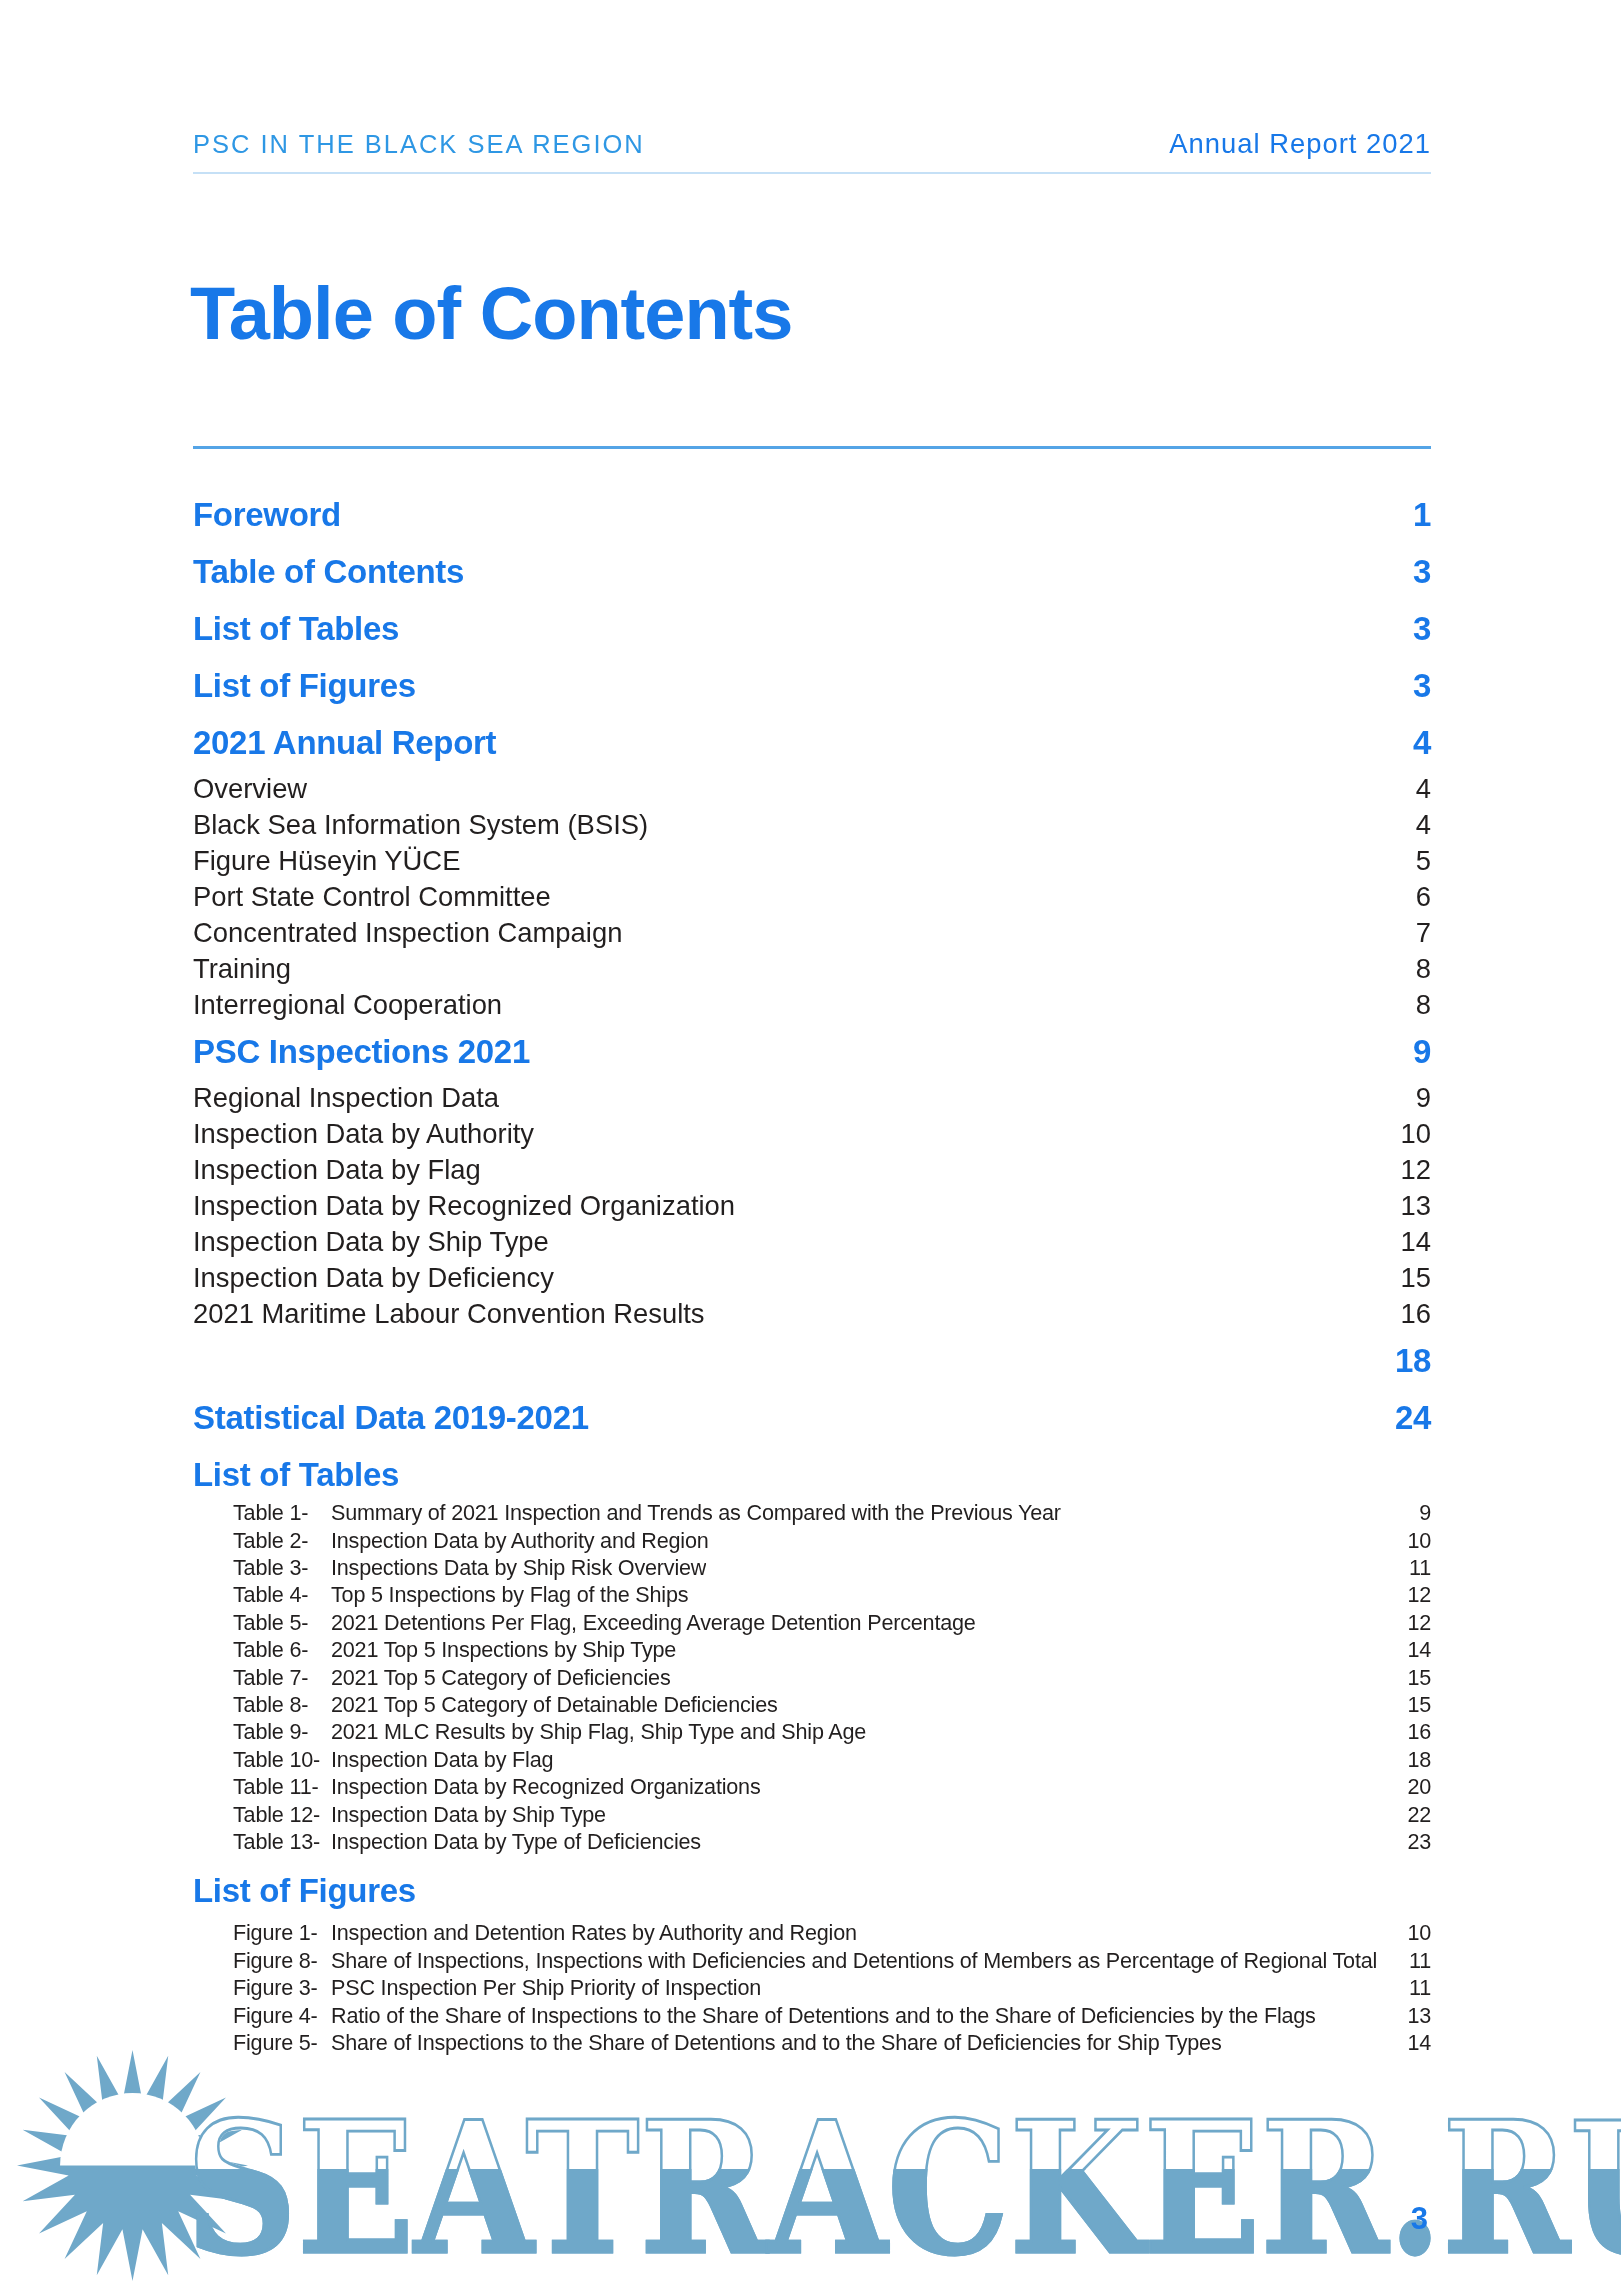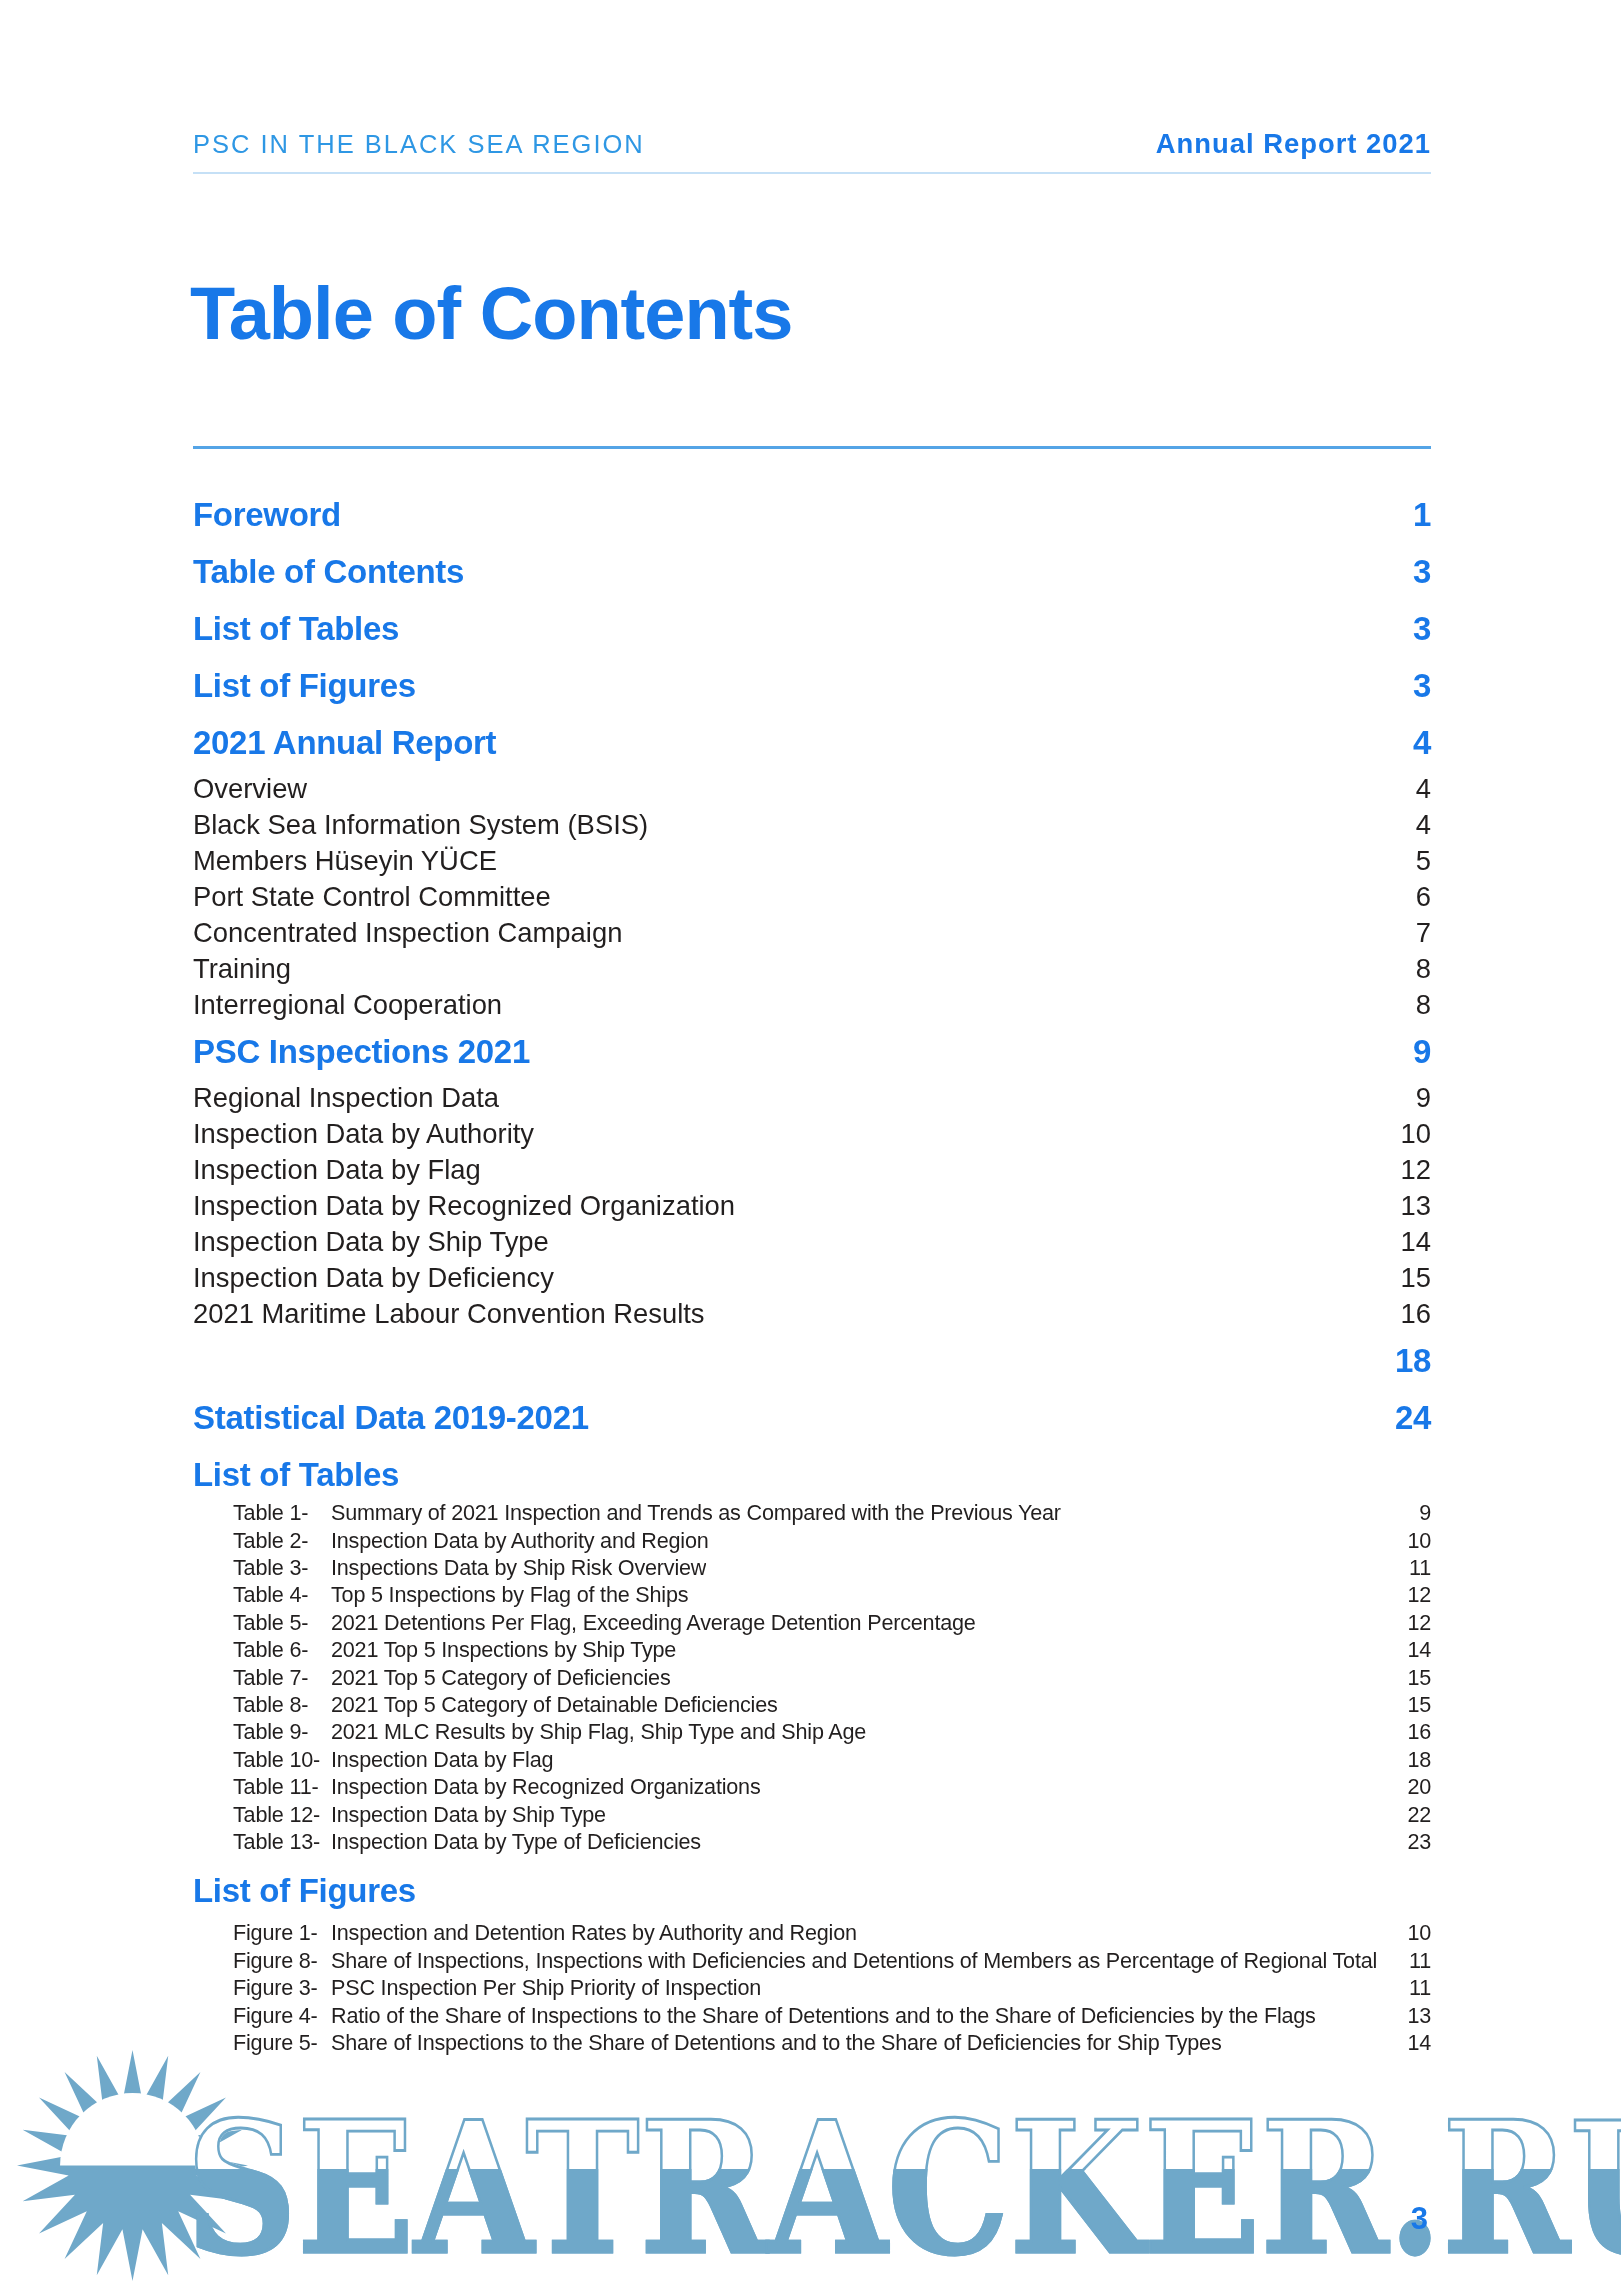--- a/index.html
+++ b/index.html
@@ -9,21 +9,21 @@
     font-family:"Liberation Sans", sans-serif; color:var(--text, #221F1F);
   }
 
   
   .hdr-left {
     position:absolute; left:193px; top:130px;
     font-size:25.5px; letter-spacing:2px; color:var(--header-blue,#2E97E4);
   }
   .hdr-right {
     position:absolute; right:190px; top:128px;
-    font-size:27.4px; font-weight:bold; letter-spacing:1px; color:var(--brand-blue,#1878E8);
+    font-size:27.4px; font-weight:normal; letter-spacing:1px; color:var(--brand-blue,#1878E8);
   }
   .hdr-line {
     position:absolute; left:193px; right:190px; top:172px; height:2px;
     background:var(--header-line,#C5E0F6);
   }
 
   
   .page-title {
     position:absolute; left:190px; top:271px;
     font-size:74px; font-weight:bold; letter-spacing:-1px;
@@ -111,21 +111,21 @@
     <span class="lbl">Overview</span>
     <span class="pg">4</span>
   </div>
 
   <div class="row row-l2">
     <span class="lbl">Black Sea Information System (BSIS)</span>
     <span class="pg">4</span>
   </div>
 
   <div class="row row-l2">
-    <span class="lbl">Members Hüseyin YÜCE</span>
+    <span class="lbl">Figure Hüseyin YÜCE</span>
     <span class="pg">5</span>
   </div>
 
   <div class="row row-l2">
     <span class="lbl">Port State Control Committee</span>
     <span class="pg">6</span>
   </div>
 
   <div class="row row-l2">
     <span class="lbl">Concentrated Inspection Campaign</span>

